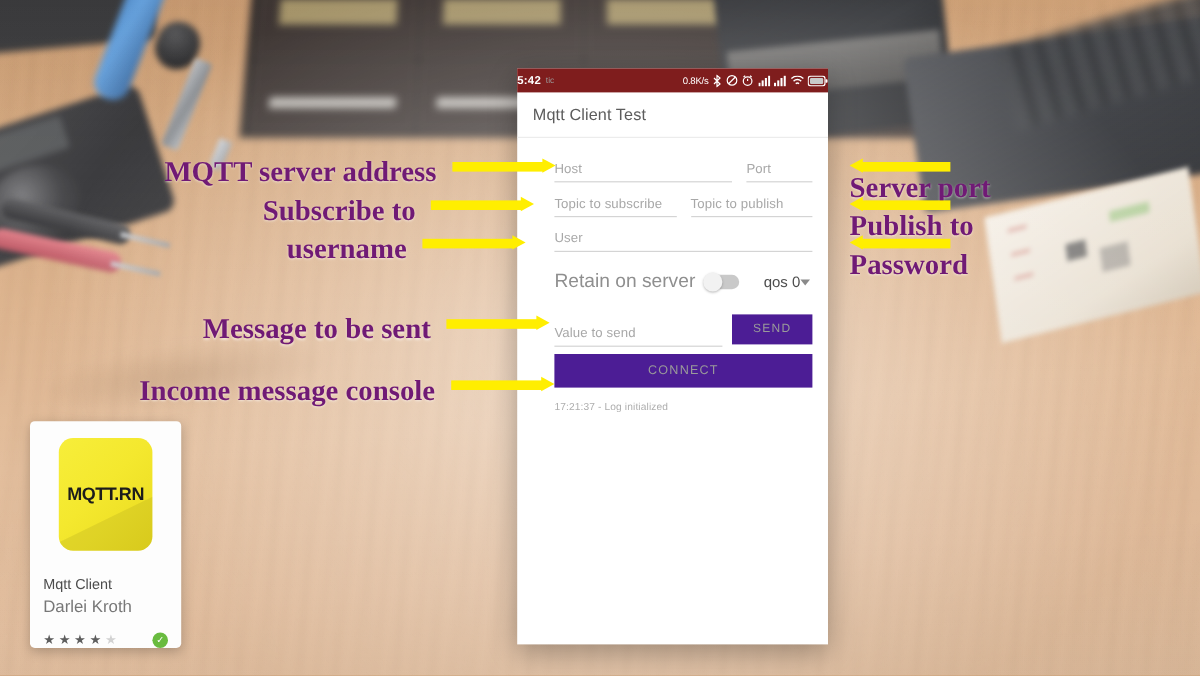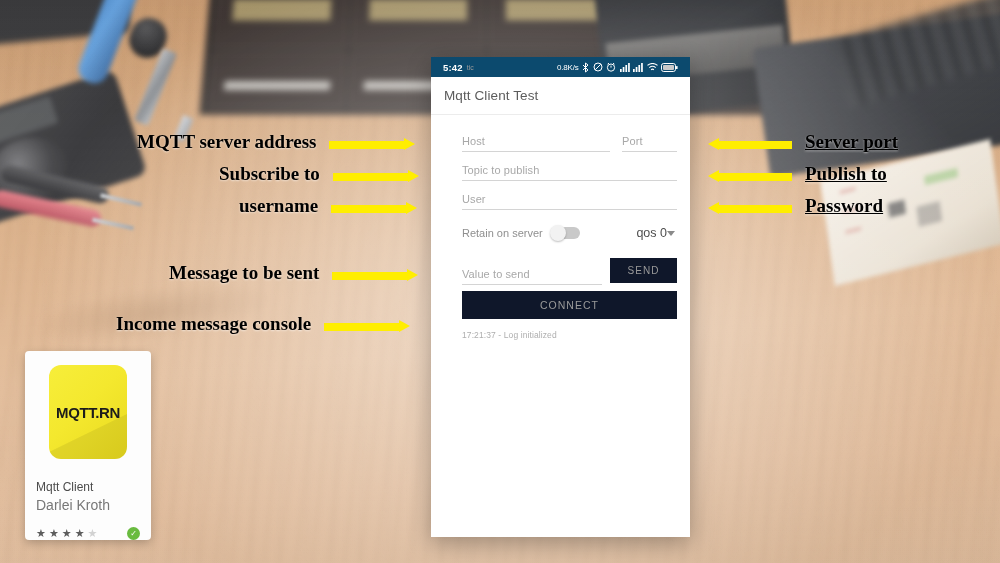--- a/index.html
+++ b/index.html
@@ -214,24 +214,24 @@
   
   #phone {
     position: absolute;
     left: 431px; top: 57px;
     width: 259px; height: 480px;
     background: #ffffff;
     box-shadow: 0 6px 22px rgba(0,0,0,0.30);
   }
   #statusbar {
     height: 20px;
-    background: #0c4a6e;
+    background: #7f1d1d;
     display: flex;
     align-items: center;
-    padding: 0 12px;
+    padding: 0 0;
     color: #fff;
   }
   #statusbar .sb-time {
     font-size: 9.5px;
     font-weight: bold;
     letter-spacing: .2px;
   }
   #statusbar .sb-carrier {
     font-size: 7px;
     color: #9b9b9b;
@@ -279,21 +279,21 @@
   .f-host  { flex: 0 0 148px; }
   .f-port  { flex: 1 1 auto; }
   .f-half  { flex: 1 1 0; }
 
   .ctl-row {
     display: flex;
     align-items: center;
     margin-top: 16px;
   }
   .retain-label {
-    font-size: 11px;
+    font-size: 16px;
     color: #8f8f8f;
   }
   .switch {
     width: 28px; height: 12px;
     border-radius: 7px;
     background: #c9c9c9;
     position: relative;
     margin-left: 9px;
   }
   .switch .knob {
@@ -322,21 +322,21 @@
   }
 
   .send-row {
     display: flex;
     align-items: flex-end;
     gap: 8px;
     margin-top: 18px;
   }
   .f-value { flex: 1 1 auto; }
   .btn {
-    background: #0f172a;
+    background: #4c1d95;
     color: #9a9a9a;
     font-size: 10px;
     letter-spacing: 1px;
     text-align: center;
     padding: 7px 0;
     user-select: none;
   }
   .btn-send { flex: 0 0 67px; margin-bottom: 2px; }
   .btn-connect { margin-top: 6px; width: 100%; padding: 8px 0; font-size: 10.5px; }
 
@@ -344,29 +344,29 @@
     margin-top: 11px;
     font-size: 8.5px;
     color: #aeaeae;
     letter-spacing: .1px;
   }
 
   
   .anno {
     position: absolute;
     display: flex;
-    align-items: flex-end;
+    align-items: flex-start;
     font-family: "Liberation Serif", serif;
     font-weight: bold;
-    font-size: 19px;
-    color: #000000;
+    font-size: 24px;
+    color: #701a75;
     white-space: nowrap;
     text-shadow: 0 1px 2px rgba(255,255,255,0.55);
   }
-  .anno.right-side { flex-direction: row; text-decoration: underline; }
+  .anno.right-side { flex-direction: column; }
   .anno .txt { line-height: 1; }
 
   .arrow {
     position: relative;
     height: 13px;
     display: block;
   }
   .arrow .shaft {
     position: absolute;
     top: 3px;
@@ -574,20 +574,23 @@
       <div class="field f-host">
         <div class="ph">Host</div>
       </div>
       <div class="field f-port">
         <div class="ph">Port</div>
       </div>
     </div>
 
     <div class="row">
       <div class="field f-half">
+        <div class="ph">Topic to subscribe</div>
+      </div>
+      <div class="field f-half">
         <div class="ph">Topic to publish</div>
       </div>
     </div>
 
     <div class="row">
       <div class="field f-half">
         <div class="ph">User</div>
       </div>
     </div>
 

